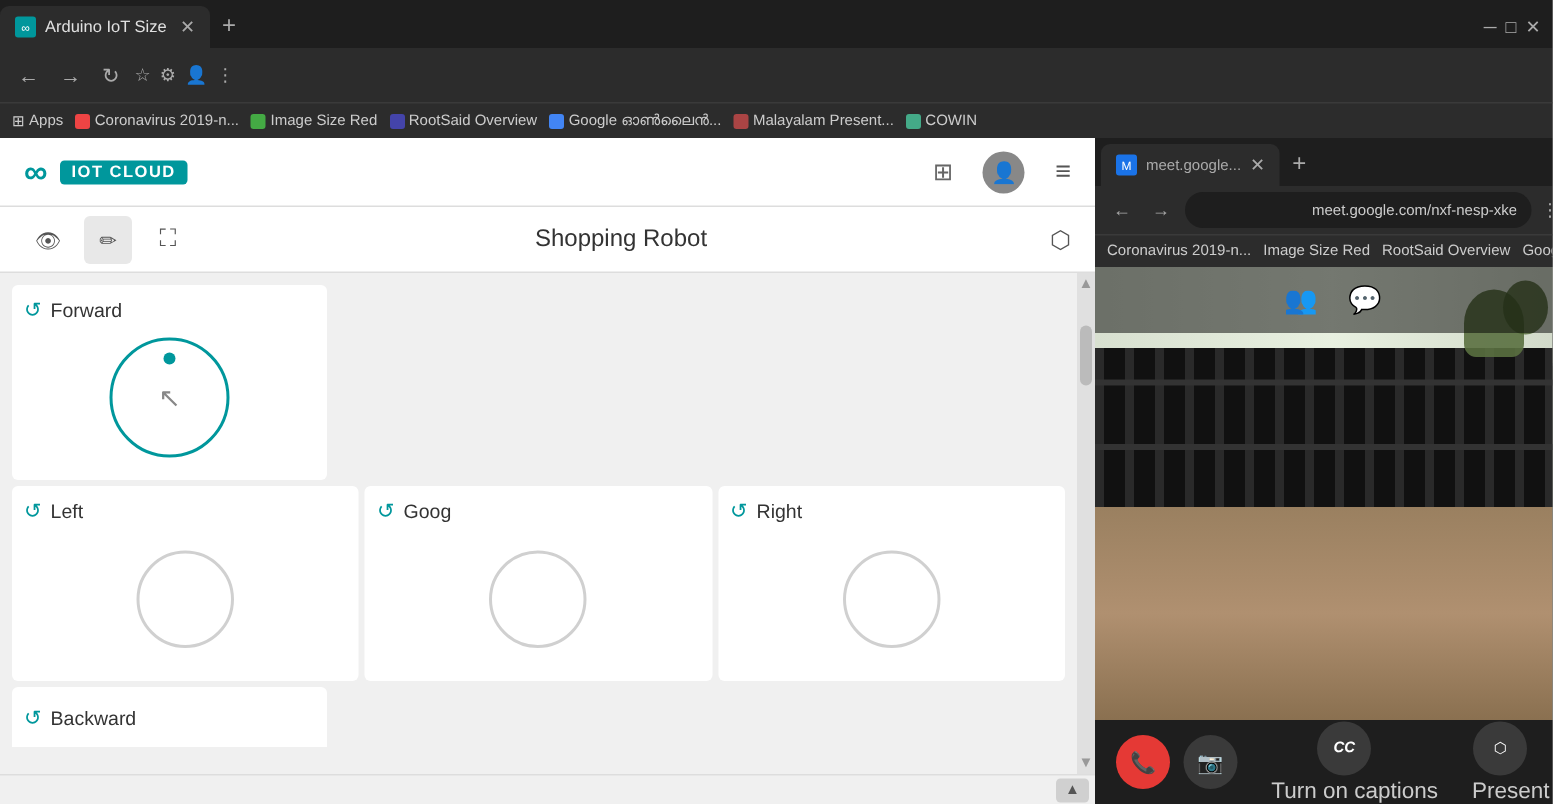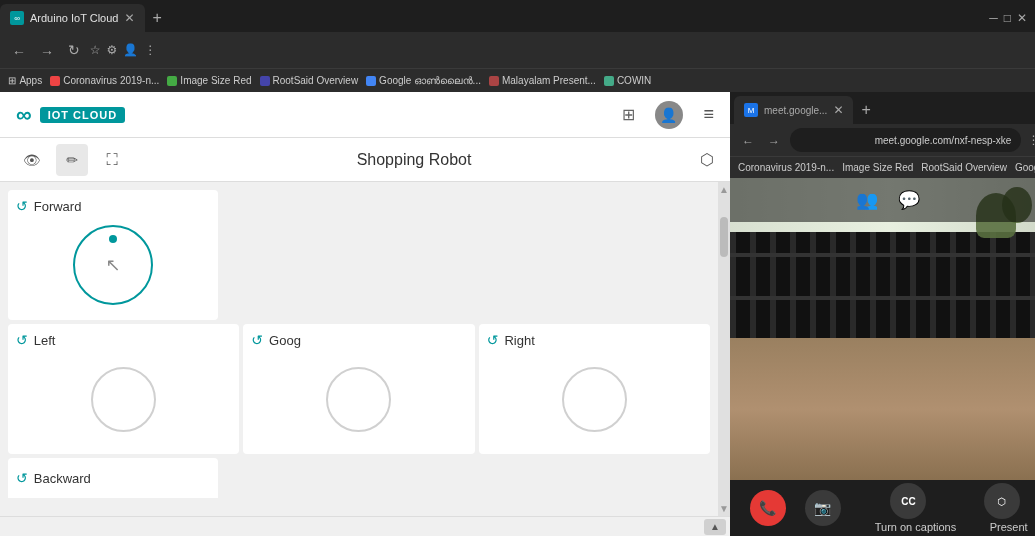--- a/index.html
+++ b/index.html
@@ -81,21 +81,21 @@
 
     
     .meet-content { flex: 1; position: relative; overflow: hidden; }
 
     
     .meet-controls { background: #1e1e1e; height: 56px; display: flex; align-items: center; justify-content: space-around; padding: 0 10px; }
     .meet-control-btn { display: flex; flex-direction: column; align-items: center; gap: 2px; cursor: pointer; color: #ccc; }
     .meet-control-icon { width: 36px; height: 36px; border-radius: 50%; display: flex; align-items: center; justify-content: center; font-size: 14px; }
     .meet-control-icon.red-btn { background: #e53935; color: white; }
     .meet-control-icon.dark-btn { background: #3a3a3a; color: white; }
-    .meet-control-label { font-size: 11px; color: #ccc; text-align: right; margin-left: 14px; }
+    .meet-control-label { font-size: 15px; color: #ccc; text-align: right; margin-left: 14px; }
 
     
     .meet-top-bar { background: rgba(0,0,0,0.5); position: absolute; top: 0; left: 0; right: 0; height: 44px; display: flex; align-items: center; justify-content: center; gap: 20px; }
     .meet-top-btn { display: flex; flex-direction: column; align-items: center; gap: 2px; color: white; cursor: pointer; }
     .meet-top-icon { font-size: 18px; }
 
     
     .video-scene { width: 100%; height: 100%; position: relative; overflow: hidden; }
 
     
@@ -105,21 +105,21 @@
     .knob-inner-dot { width: 8px; height: 8px; background: #00979c; border-radius: 50%; position: absolute; top: 8px; left: 50%; transform: translateX(-50%); }
   </style>
 </head>
 <body>
 
 <div class="browser-chrome">
 
   <div class="tab-bar">
     <div class="tab">
       <div class="favicon" style="background:#00979c;">∞</div>
-      <span class="tab-title">Arduino IoT Cloud</span>
+      <span class="tab-title">Arduino IoT Size</span>
       <span class="tab-close">✕</span>
     </div>
     <span class="tab-new">+</span>
     <div style="flex:1"></div>
 
     <div style="display:flex;gap:6px;padding-right:8px;align-items:center;">
       <span style="color:#aaa;font-size:12px;cursor:pointer;">─</span>
       <span style="color:#aaa;font-size:12px;cursor:pointer;">□</span>
       <span style="color:#aaa;font-size:12px;cursor:pointer;">✕</span>
     </div>
@@ -331,21 +331,21 @@
     </div>
 
     <div class="meet-controls">
       <div class="meet-control-btn">
         <div class="meet-control-icon red-btn">📞</div>
       </div>
       <div class="meet-control-btn">
         <div class="meet-control-icon dark-btn">📷</div>
       </div>
       <div class="meet-control-btn">
-        <div class="meet-control-icon dark-btn" style="font-size:10px;font-weight:bold;">CC</div>
+        <div class="meet-control-icon dark-btn" style="font-size:10px;font-weight:bold;font-style:italic;">CC</div>
         <span class="meet-control-label">Turn on captions</span>
       </div>
       <div class="meet-control-btn">
         <div class="meet-control-icon dark-btn" style="font-size:10px;">⬡</div>
         <span class="meet-control-label">Present</span>
       </div>
     </div>
   </div>
 
 </div>

